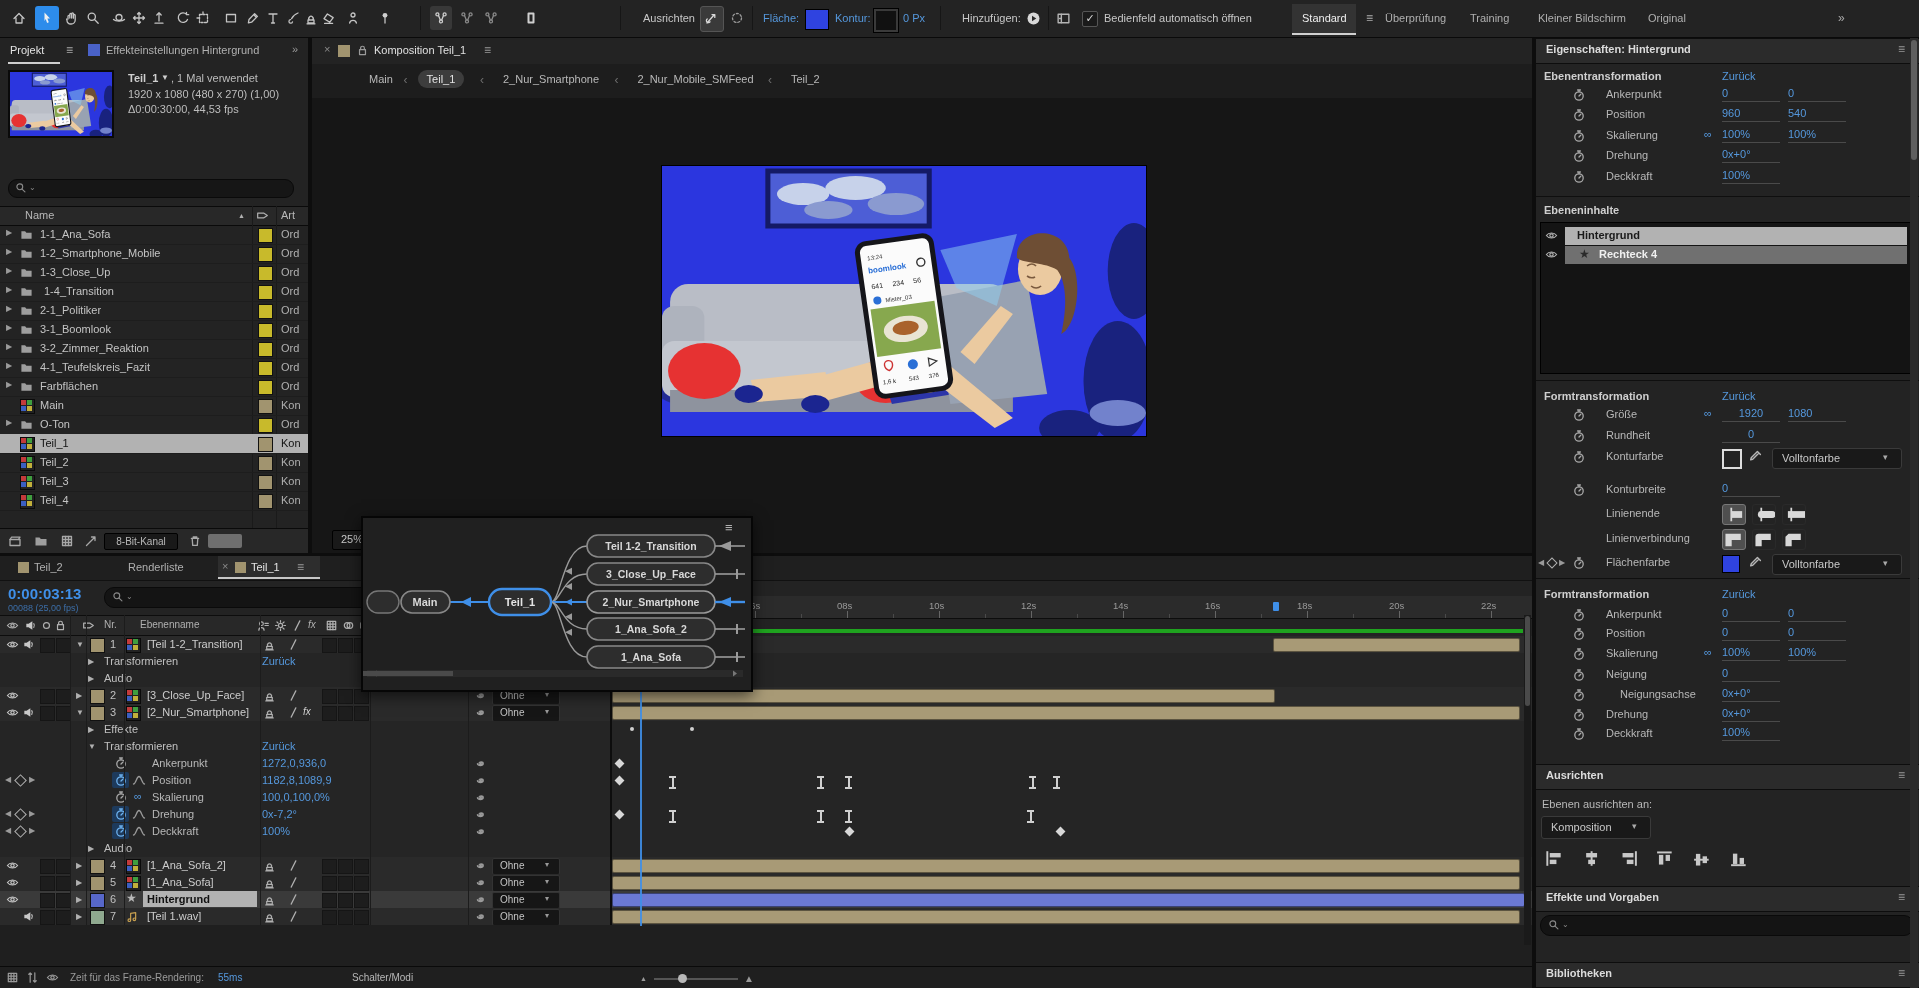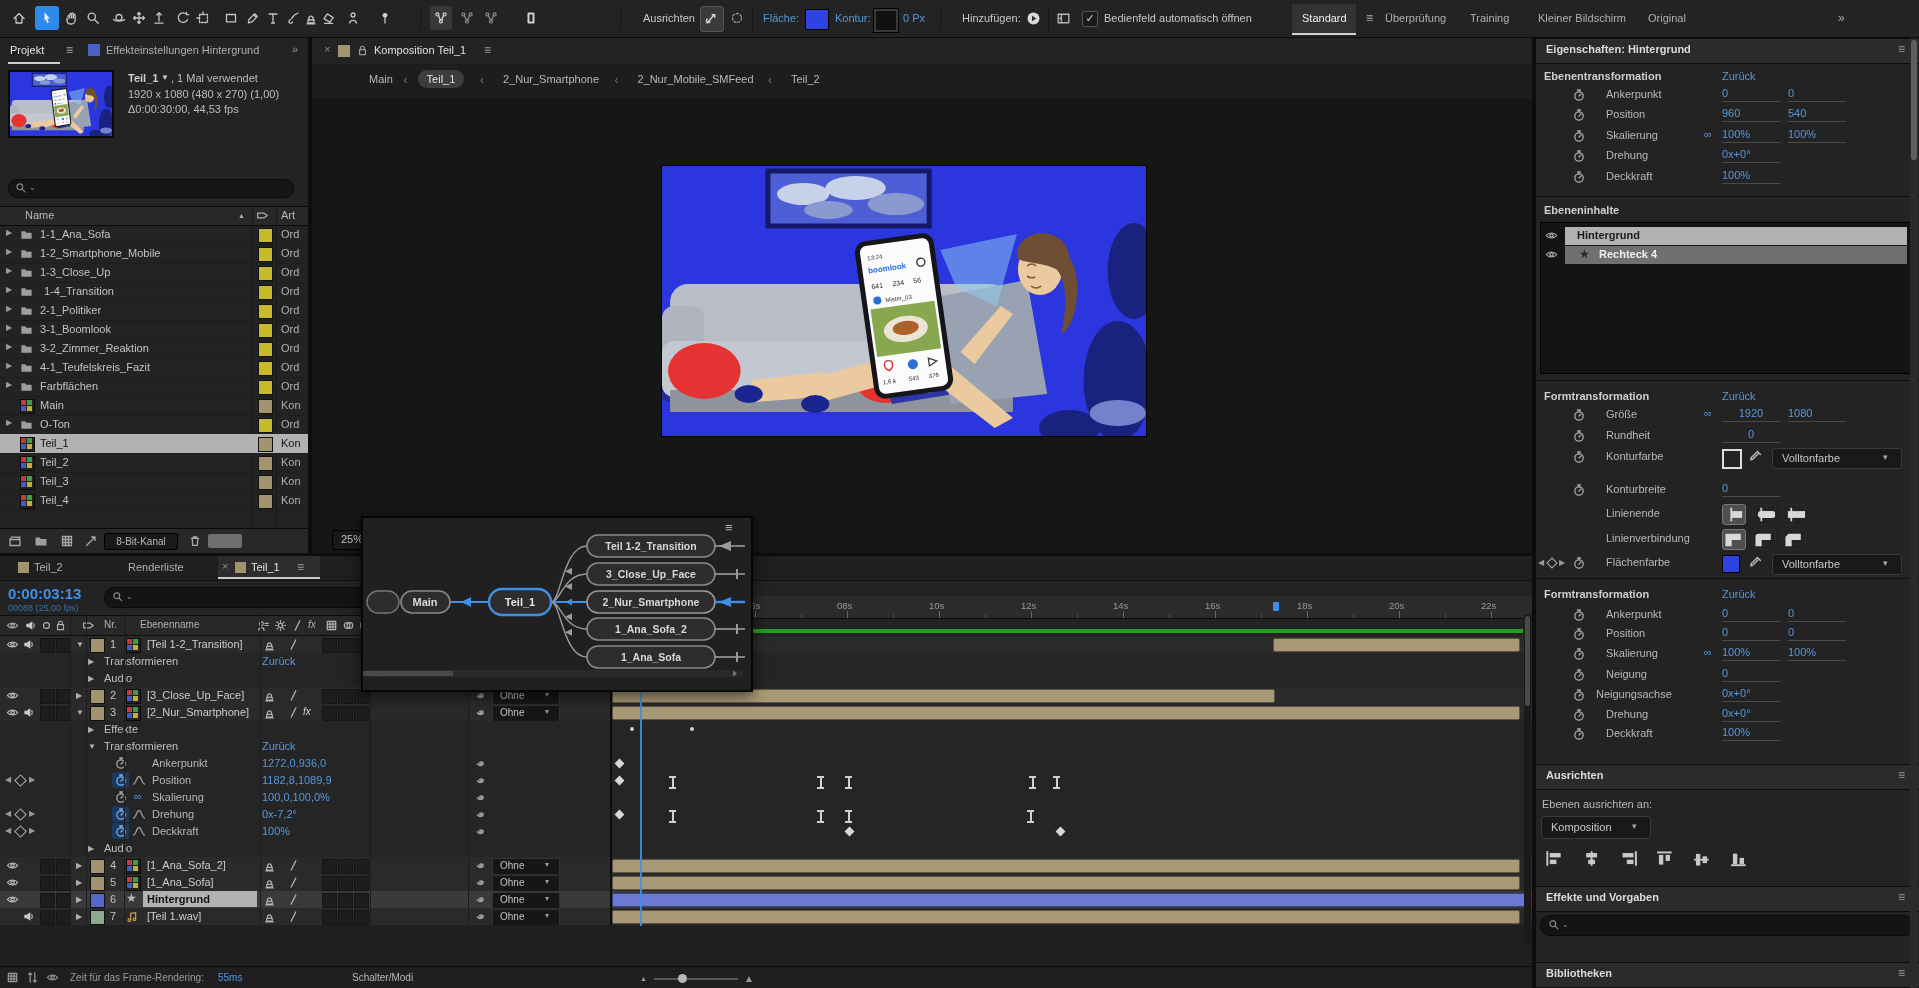--- a/index.html
+++ b/index.html
@@ -1377,21 +1377,21 @@
         <div class="abs nosel" style="left: 70px; top: 1px; color: rgb(184, 184, 184);">Neigung</div>
         <div class="abs nosel" style="left: 186px; top: 0px; width: 58px; color: rgb(85, 152, 221); border-bottom: 1px solid rgb(74, 74, 74); padding-bottom: 2px;">0</div>
       </div>
       <div class="abs nosel" style="left: 0px; top: 649px; width: 383px; height: 21px;">
         <div class="abs nosel" style="left: 36px; top: 1px; width: 14px; height: 14px;">
           <svg width="14" height="14" viewBox="0 0 14 14" fill="none" stroke="#a8a8a8" stroke-width="1.3" stroke-linecap="round" stroke-linejoin="round">
             <circle cx="7" cy="8" r="4.2"></circle>
             <path d="M5.6 2h2.8M7 2v1.8M7 8l1.8-1.8"></path>
           </svg>
         </div>
-        <div class="abs nosel" style="left: 60px; top: 1px; color: rgb(184, 184, 184);">Neigungsachse</div>
+        <div class="abs nosel" style="left: 84px; top: 1px; color: rgb(184, 184, 184);">Neigungsachse</div>
         <div class="abs nosel" style="left: 186px; top: 0px; width: 58px; color: rgb(85, 152, 221); border-bottom: 1px solid rgb(74, 74, 74); padding-bottom: 2px;">0x+0°</div>
       </div>
       <div class="abs nosel" style="left: 0px; top: 669px; width: 383px; height: 21px;">
         <div class="abs nosel" style="left: 36px; top: 1px; width: 14px; height: 14px;">
           <svg width="14" height="14" viewBox="0 0 14 14" fill="none" stroke="#a8a8a8" stroke-width="1.3" stroke-linecap="round" stroke-linejoin="round">
             <circle cx="7" cy="8" r="4.2"></circle>
             <path d="M5.6 2h2.8M7 2v1.8M7 8l1.8-1.8"></path>
           </svg>
         </div>
         <div class="abs nosel" style="left: 70px; top: 1px; color: rgb(184, 184, 184);">Drehung</div>

